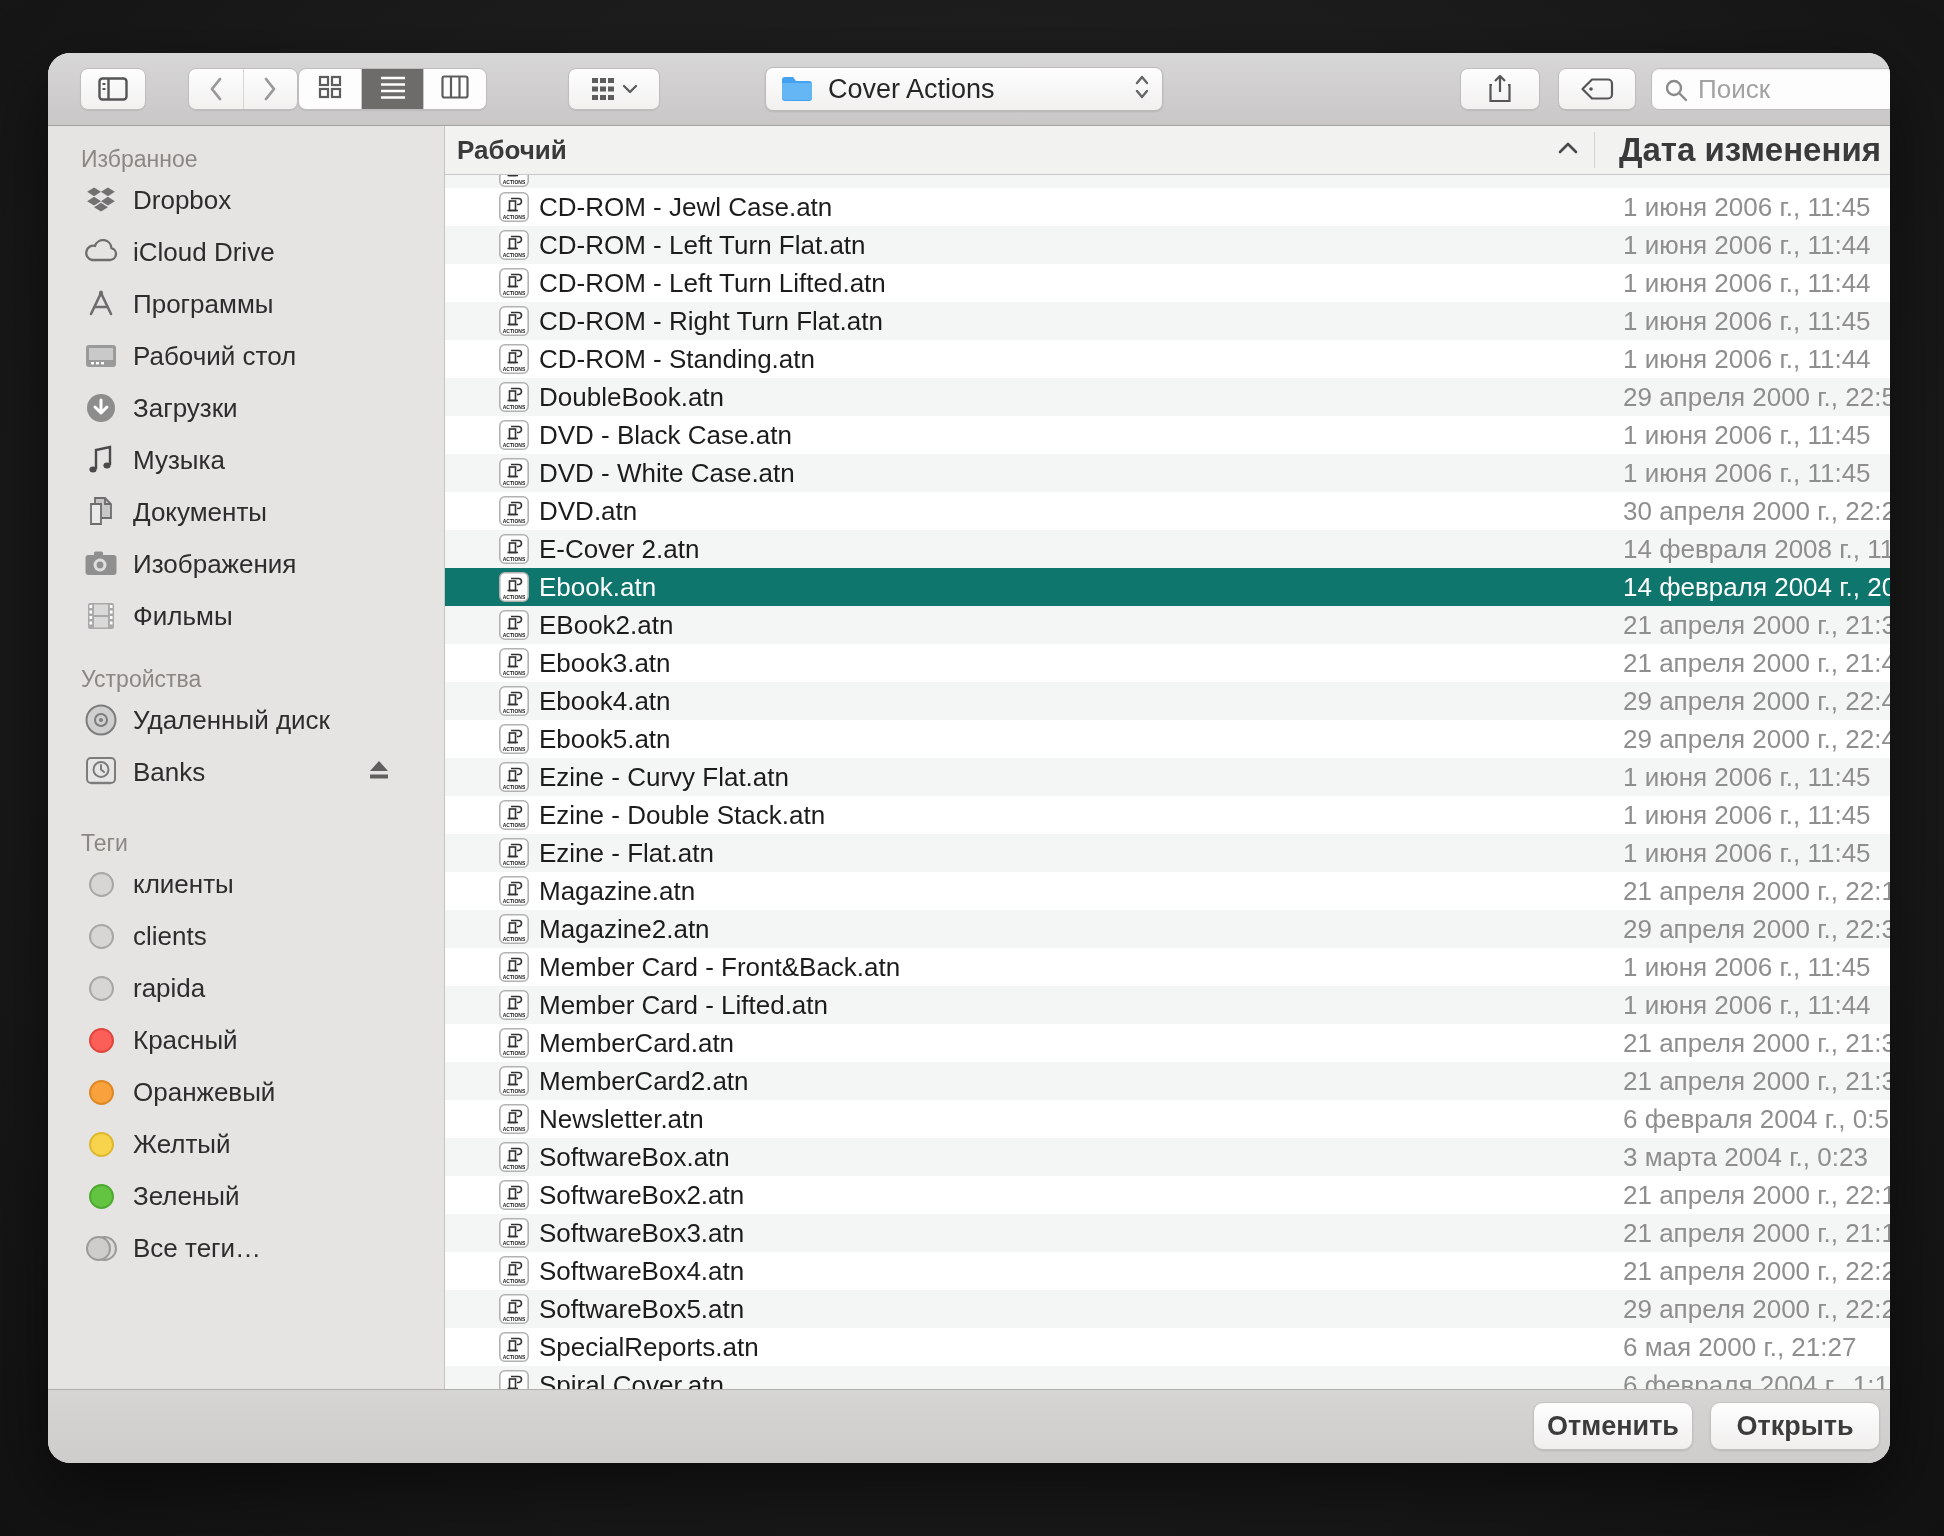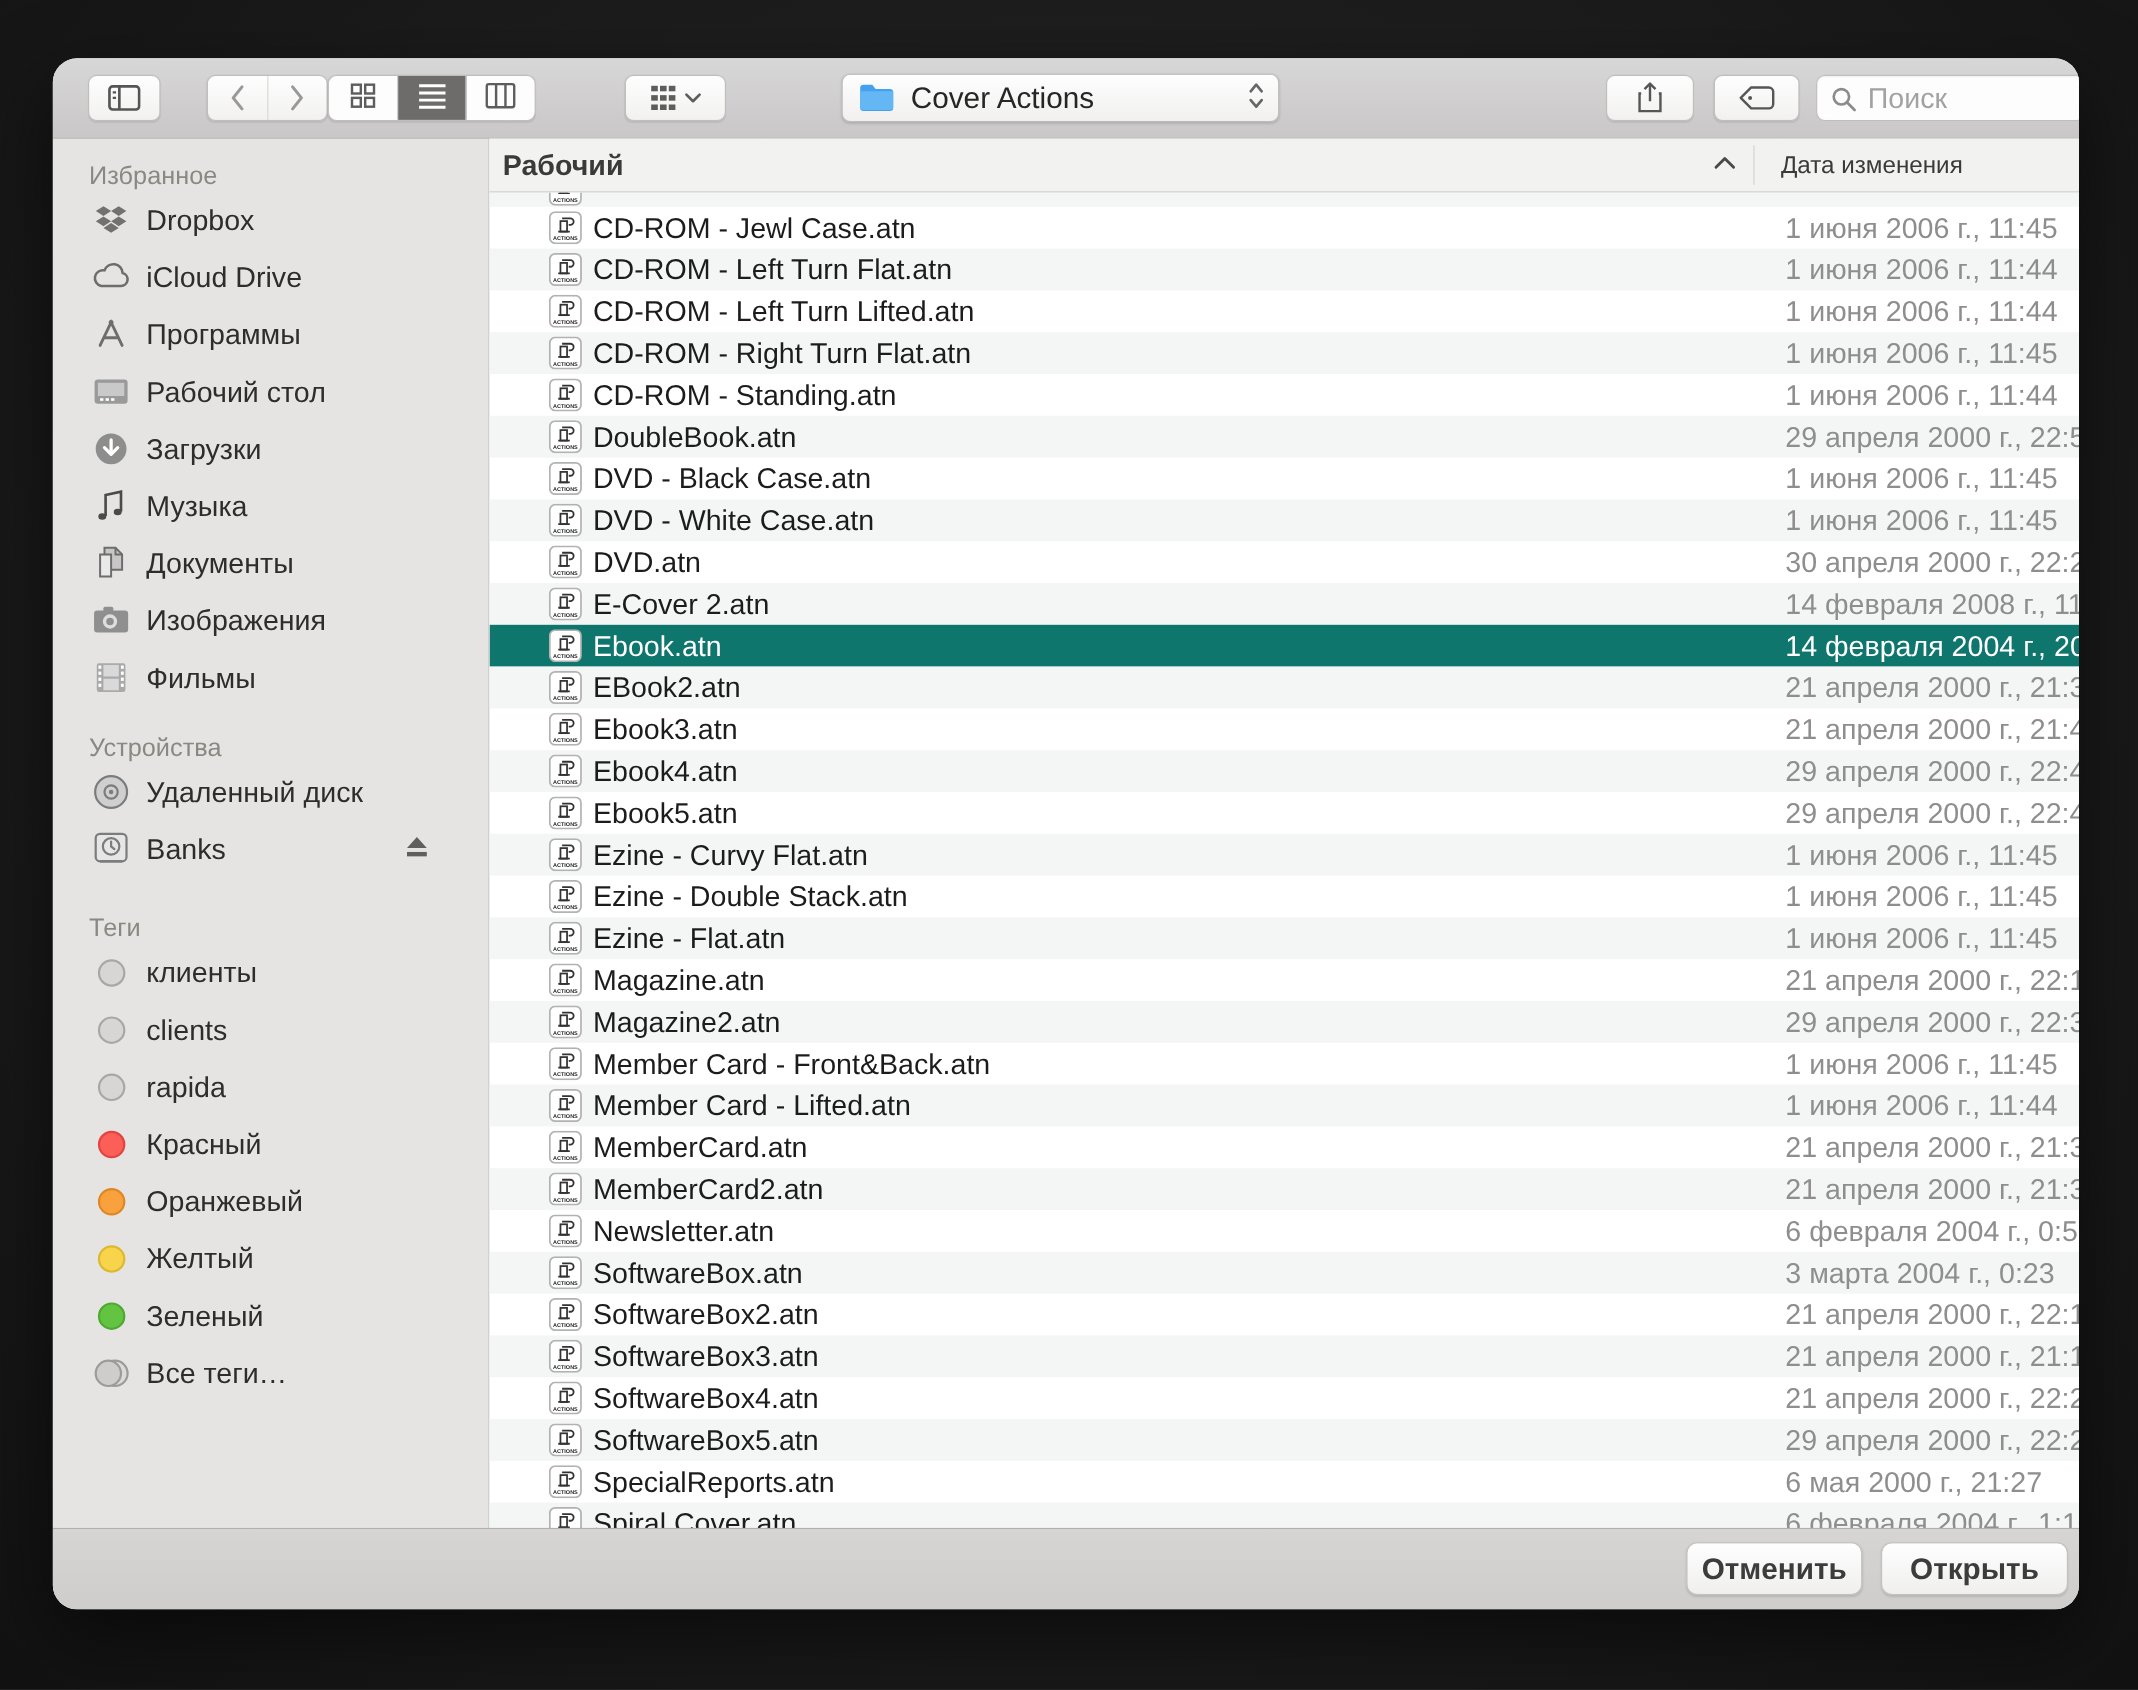--- a/index.html
+++ b/index.html
@@ -53,21 +53,21 @@
     border:2px solid #9d9b99;background:#cfcdcb;}
   .alltags i.b{left:6px;background:#dddbd9;}
   .alltags i.a{left:0;}
   
   .content{flex:1;display:flex;flex-direction:column;background:#fff;min-width:0;}
   .lheader{height:48px;flex:0 0 48px;background:#f2f2f1;border-bottom:1px solid #c9c9c9;position:relative;
     display:flex;align-items:center;}
   .lheader .gname{font-size:26px;font-weight:700;color:#3a3a3a;margin-left:12px;}
   .lheader .sort{position:absolute;left:1112px;top:14px;}
   .lheader .coldiv{position:absolute;left:1149px;top:6px;bottom:6px;width:1px;background:#d2d2d2;}
-  .lheader .dcol{position:absolute;left:1174px;font-size:22px;font-weight:400;color:#3a3a3a;}
+  .lheader .dcol{position:absolute;left:1174px;font-size:33px;font-weight:700;color:#3a3a3a;}
   .rows{flex:1;overflow:hidden;position:relative;}
   .row{height:38px;display:flex;align-items:center;position:relative;white-space:nowrap;}
   .row.alt{background:#f4f5f5;}
   .row.selected{background:#0f766e;}
   .row .fic{width:30px;height:30px;margin-left:54px;margin-right:10px;flex:0 0 30px;}
   .row .fname{font-size:26px;color:#1c1c1c;}
   .row .fdate{position:absolute;left:1178px;font-size:26px;color:#8e8e8e;}
   .row.selected .fname,.row.selected .fdate{color:#fff;}
   .row.partial{height:13px;background:#f4f5f5;overflow:hidden;}
   .row.partial .fic{margin-top:-20px;}

